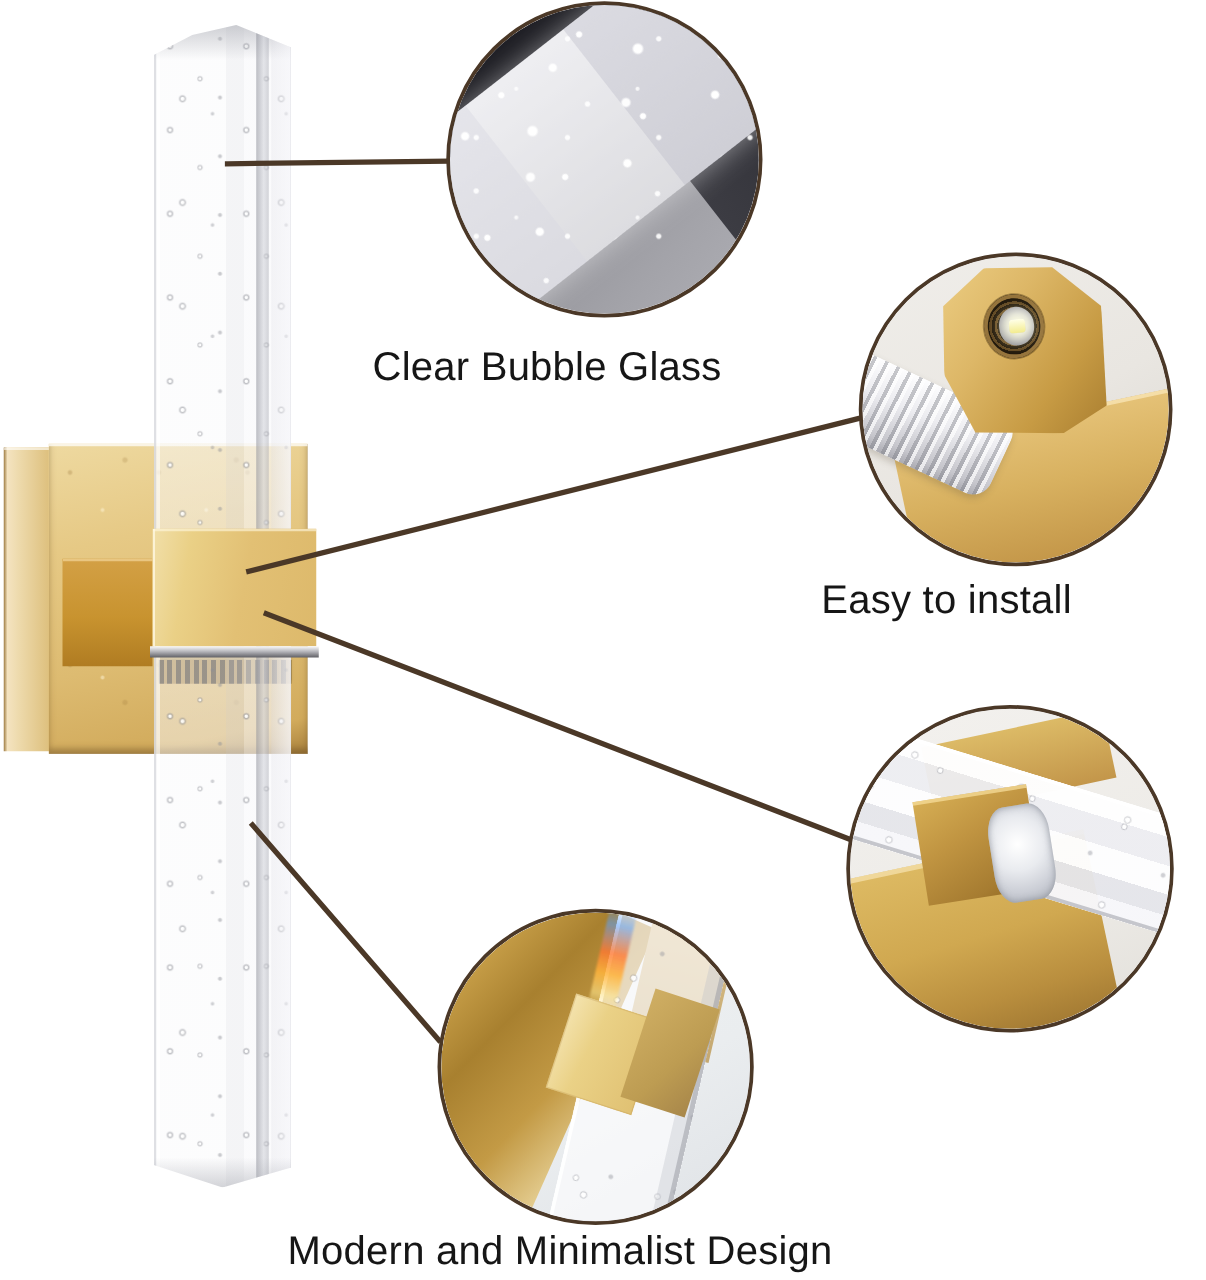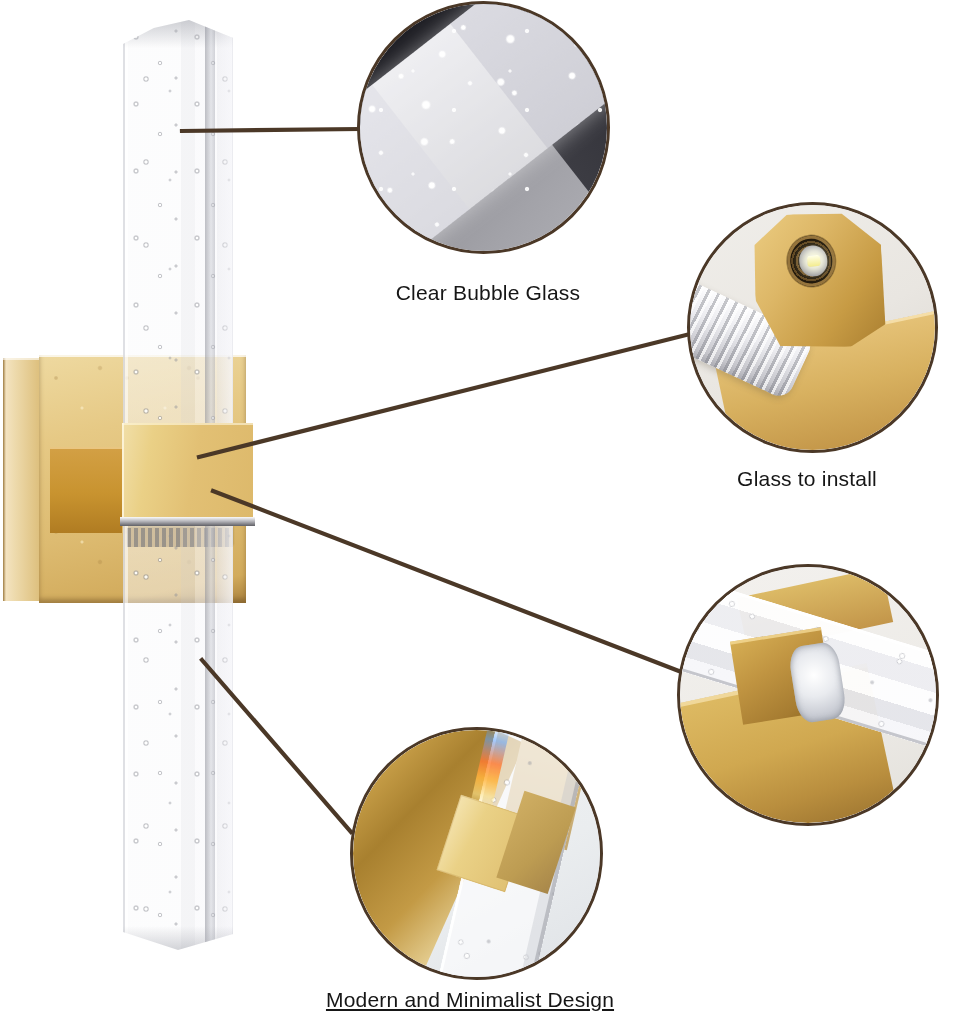--- a/index.html
+++ b/index.html
@@ -162,26 +162,26 @@
   .dm-prism{position:absolute;left:51%;top:-2%;width:9%;height:34%;transform:rotate(13deg);
     background:linear-gradient(180deg, rgba(140,200,255,0) 0%, rgba(90,160,255,.55) 18%, rgba(255,120,50,.8) 45%, rgba(255,180,60,.85) 65%, rgba(255,230,140,.6) 85%, rgba(255,255,255,0) 100%);
     filter:blur(.7px);}
   .dm-block{position:absolute;left:38%;top:30%;width:29%;height:32%;transform:rotate(18deg);
     background:linear-gradient(100deg,#f4e3ae 0%,#ead186 35%,#e0c173 100%);
     box-shadow:inset 0 0 0 1px rgba(190,150,80,.3);}
   .dm-blockside{position:absolute;left:63%;top:27%;width:22%;height:37%;transform:rotate(18deg);
     background:linear-gradient(120deg,#cfae63 0%,#bd9c52 60%,#a8874a 100%);}
 
   
-  .label{position:absolute;z-index:8;font-size:21px;color:var(--label-text);
-    text-align:center;letter-spacing:.2px;line-height:34px;}
+  .label{position:absolute;z-index:8;font-size:32px;color:var(--label-text);
+    text-align:left;letter-spacing:.2px;line-height:34px;}
   #lb-glass{left:298px;top:276px;width:380px;}
   #lb-install{left:657px;top:462px;width:300px;}
   #lb-led{left:628px;top:827px;width:338px;}
-  #lb-design{left:230px;top:983px;width:480px;text-decoration:underline;}
+  #lb-design{left:230px;top:983px;width:480px;}
 </style>
 </head>
 <body>
 
 <div class="canvas">
 
   <div class="product">
     <div class="backplate">
       <div class="bp-side"></div>
       <div class="bp-face"></div>
@@ -246,16 +246,16 @@
       <div class="dm-panel"></div>
       <div class="dm-backslab"></div>
       <div class="dm-glass"></div>
       <div class="dm-prism"></div>
       <div class="dm-block"></div>
       <div class="dm-blockside"></div>
     </div>
   </div>
 
   <div class="label" id="lb-glass">Clear Bubble Glass</div>
-  <div class="label" id="lb-install">Glass to install</div>
+  <div class="label" id="lb-install">Easy to install</div>
   <div class="label" id="lb-design">Modern and Minimalist Design</div>
 
 </div>
 
 </body></html>

